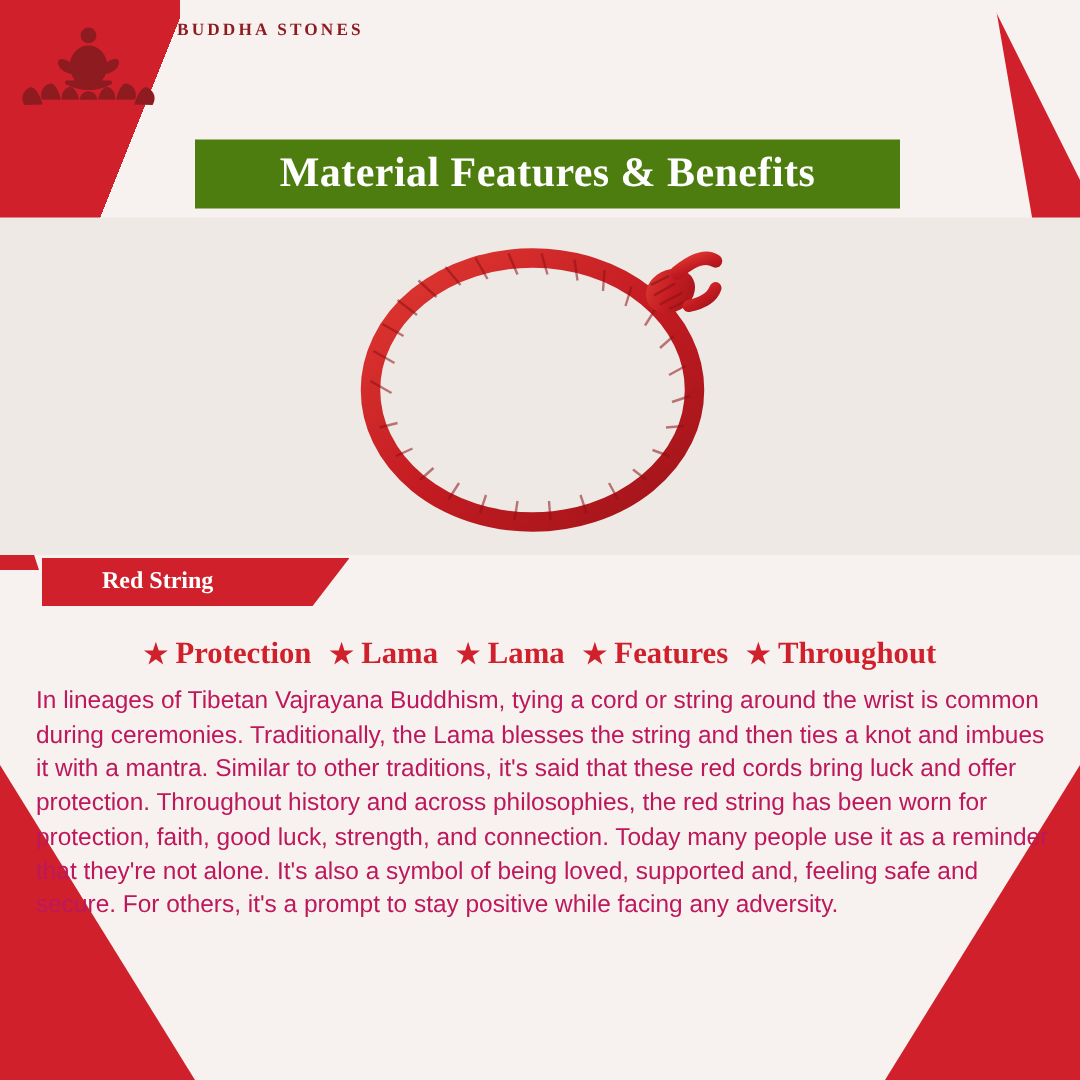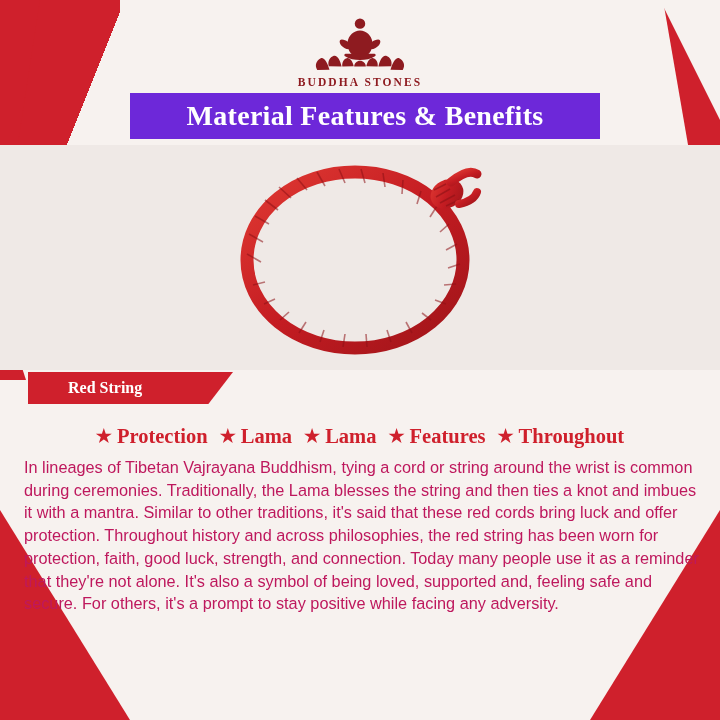--- a/index.html
+++ b/index.html
@@ -68,39 +68,39 @@
     right: 0; bottom: 0;
     width: 130px; height: 300px;
     background: #cf202c;
     clip-path: polygon(100% 100%, 100% 30%, 0 100%);
   }
 
   
   .logo-wrap {
     position: absolute;
     left: 0; right: 0; top: 12px;
-    display: flex; flex-direction: column; align-items: center;
+    display: flex; flex-direction: row; 
     z-index: 5;
   }
   .logo-mark { width: 118px; height: 62px; display:block; }
   .logo-text {
     margin-top: 2px;
     font-size: 11.5px;
     letter-spacing: 2.1px;
     color: #8e1b20;
     font-weight: bold;
     font-family: "Liberation Serif", serif;
   }
 
   
   .title-band {
     position: absolute;
     left: 130px; top: 93px;
     width: 470px; height: 46px;
-    background: #6d28d9;
+    background: #4d7c0f;
     display: flex; align-items: center; justify-content: center;
     z-index: 6;
   }
   .title-band .title {
     color: #ffffff;
     font-size: 28px;
     font-weight: bold;
     letter-spacing: 0.3px;
     font-family: "Liberation Serif", serif;
     white-space: nowrap;

